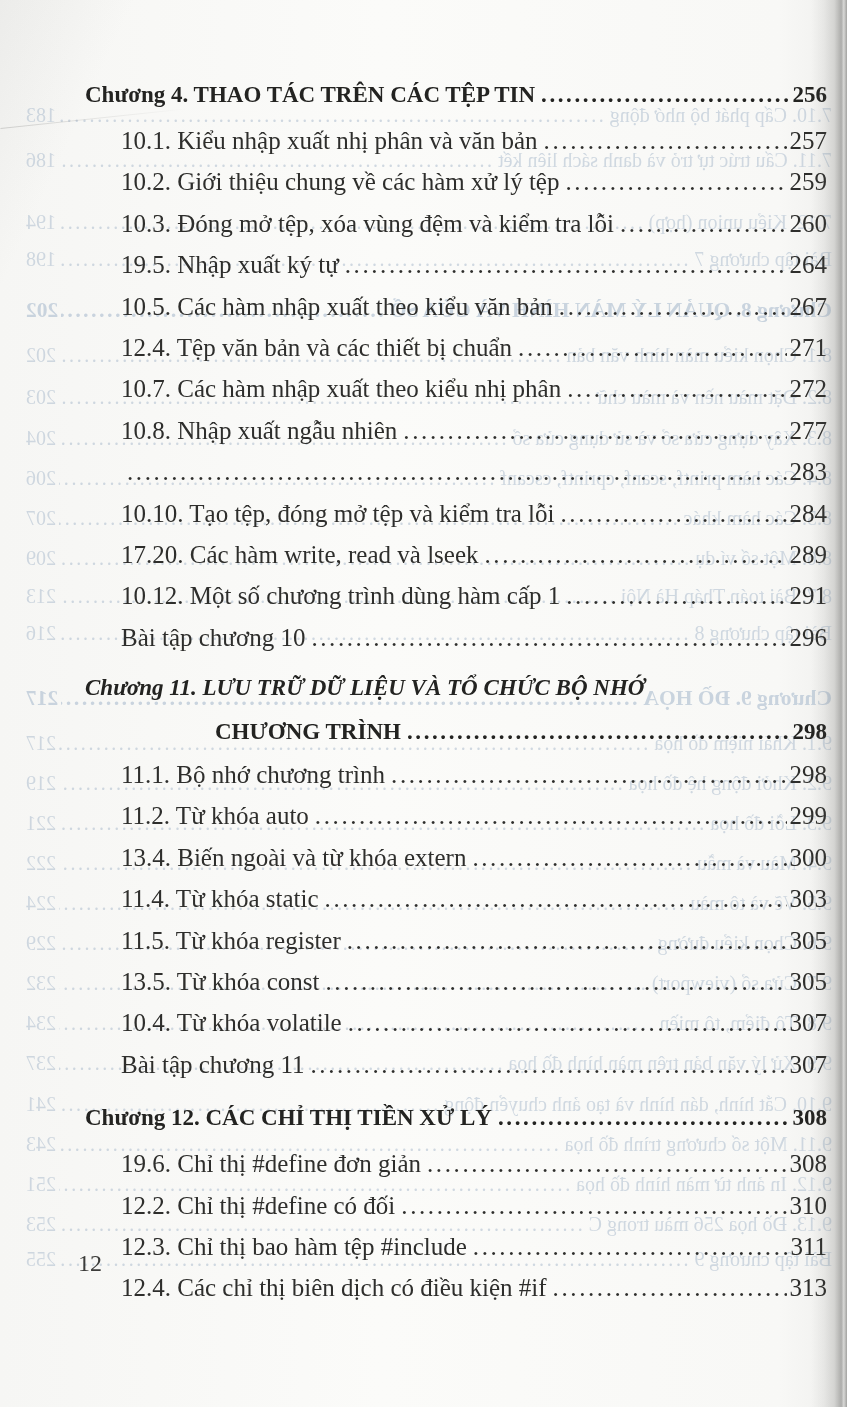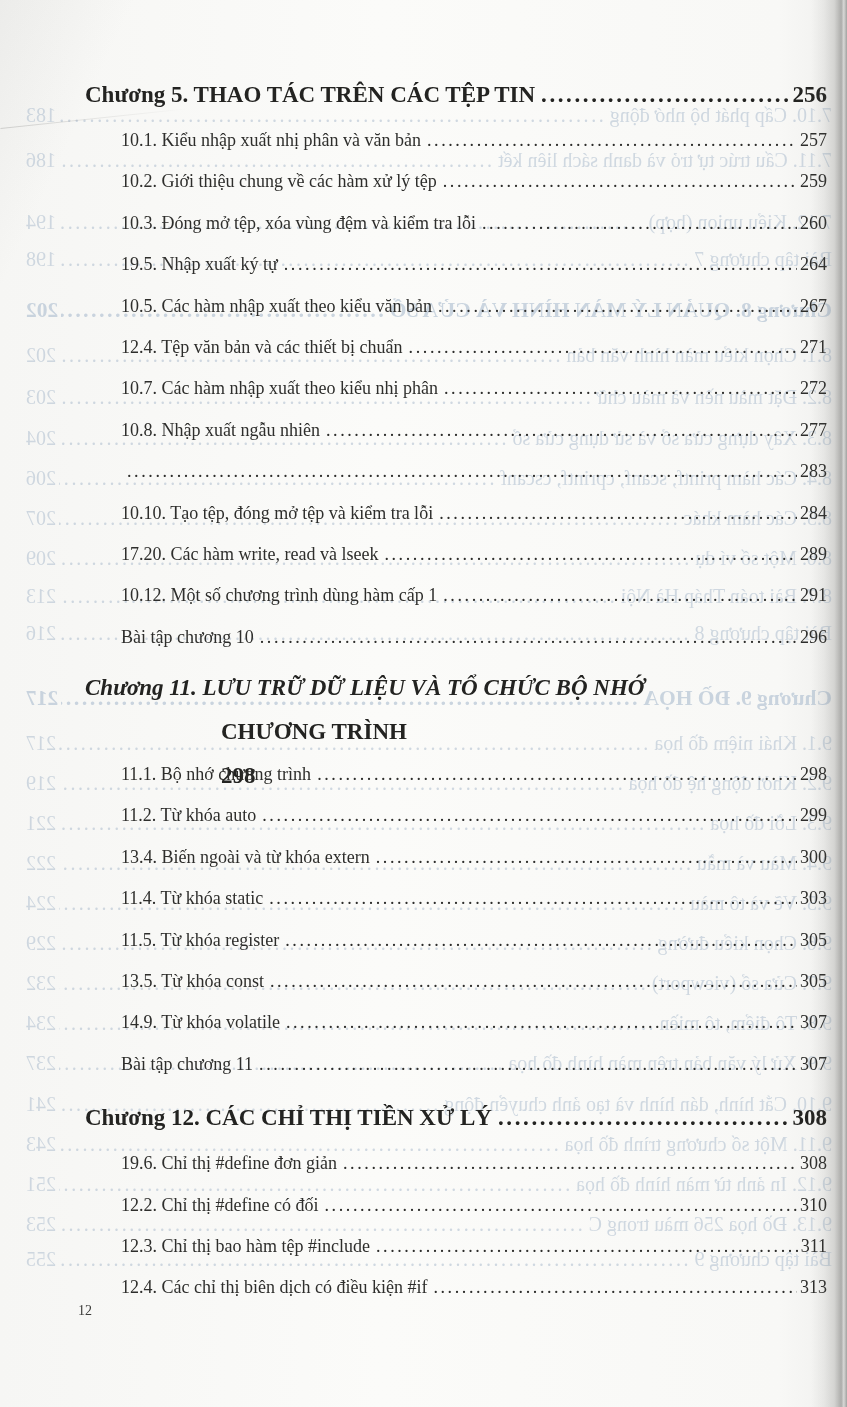--- a/index.html
+++ b/index.html
@@ -43,34 +43,34 @@
     font-size:20px; line-height:24px;
     white-space:nowrap;
   }
   .bleed-line.chap { font-weight:bold; font-size:21.5px; color:#adbed0; }
 
   
   .content { position:absolute; left:85px; right:20px; top:70px; z-index:1; }
   .row { display:flex; align-items:baseline; }
   .ch-row { font-weight:bold; font-size:23px; line-height:50px; height:50px; color:#232321; }
   .ch-row.first-line { line-height:44px; height:44px;font-style:italic; }
-  .ch-row.cont { padding-left:130px; line-height:44px; height:44px;flex-direction:column; }
-  .sec-row { font-size:18px; line-height:41.4px; height:41.4px; padding-left:36px; }
+  .ch-row.cont { padding-left:130px; line-height:44px; height:44px; }
+  .sec-row { font-size:25px; line-height:41.4px; height:41.4px; padding-left:36px; }
   .lbl { white-space:nowrap; }
   .dots { flex:1 1 auto; overflow:hidden; white-space:nowrap; margin:0 3px 0 6px; }
   .dots::after {
     content:"..........................................................................................................................................................................................................";
     letter-spacing:2.6px;
   }
   .pg { flex:0 0 auto; }
   .gap-ch { margin-top:8px; }
 
   .folio {
-    position:absolute; left:78px; top:1303px; z-index:1;
-    font-size:14px; color:#3c3c3a;
+    position:absolute; left:78px; top:1250px; z-index:1;
+    font-size:24px; color:#3c3c3a;
   }
 </style>
 </head>
 <body>
 
 <div class="page">
 
   <div class="bleed-layer" id="bleed-layer">
       <div class="bleed-line" style="top: 103px;">
         <span class="lbl">7.10. Cấp phát bộ nhớ động</span>
@@ -211,21 +211,21 @@
         <span class="lbl">Bài tập chương 9</span>
         <span class="dots"></span>
         <span class="pg">255</span>
       </div>
     </div>
   <div class="crease"></div>
 
   <div class="content">
 
     <div class="row ch-row">
-      <span class="lbl">Chương 5. THAO TÁC TRÊN CÁC TỆP TIN</span>
+      <span class="lbl">Chương 4. THAO TÁC TRÊN CÁC TỆP TIN</span>
       <span class="dots"></span>
       <span class="pg">256</span>
     </div>
     <div class="row sec-row">
       <span class="lbl">10.1. Kiểu nhập xuất nhị phân và văn bản</span>
       <span class="dots"></span>
       <span class="pg">257</span>
     </div>
     <div class="row sec-row">
       <span class="lbl">10.2. Giới thiệu chung về các hàm xử lý tệp</span>
@@ -319,21 +319,21 @@
       <span class="lbl">11.5. Từ khóa register</span>
       <span class="dots"></span>
       <span class="pg">305</span>
     </div>
     <div class="row sec-row">
       <span class="lbl">13.5. Từ khóa const</span>
       <span class="dots"></span>
       <span class="pg">305</span>
     </div>
     <div class="row sec-row">
-      <span class="lbl">14.9. Từ khóa volatile</span>
+      <span class="lbl">10.4. Từ khóa volatile</span>
       <span class="dots"></span>
       <span class="pg">307</span>
     </div>
     <div class="row sec-row">
       <span class="lbl">Bài tập chương 11</span>
       <span class="dots"></span>
       <span class="pg">307</span>
     </div>
 
     <div class="row ch-row gap-ch">

